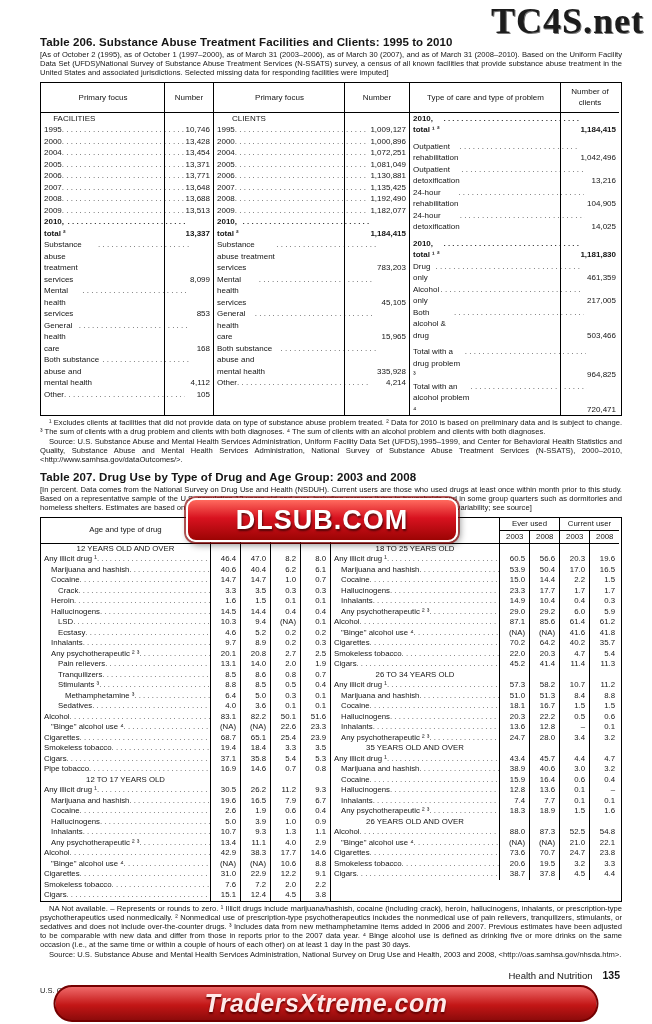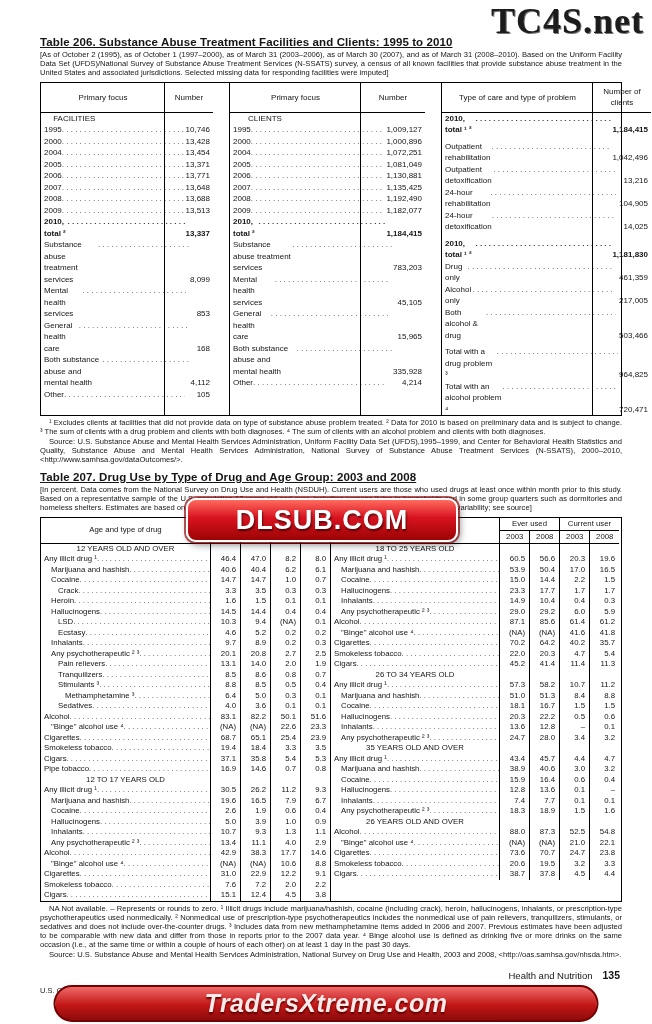--- a/index.html
+++ b/index.html
@@ -21,27 +21,27 @@
             text-shadow:1px 2px 2px rgba(0,0,0,.55); z-index:5; }
   .wm-bottom { position:absolute; bottom:2px; left:50%; transform:translateX(-50%);
             width:545px; height:37px; border-radius:19px;
             background:linear-gradient(#ef6a6a 0%, #c31616 55%, #8d0b0b 100%);
             border:2px solid #740000; color:#ffe9e9; font-size:25px; font-weight:bold;
             font-style:italic; letter-spacing:.5px;
             display:flex; align-items:center; justify-content:center;
             text-shadow:0 2px 2px #5c0000; z-index:5; }
 
   
-  .tbl-title { font-size:11.5px; font-weight:bold; margin-bottom:3px; letter-spacing:.1px;text-decoration:underline; }
+  .tbl-title { font-size:11.5px; font-weight:bold; margin-bottom:3px; letter-spacing:.1px; }
   .headnote  { font-size:7.6px; line-height:1.18; text-align:justify; margin-bottom:4px; }
   .fn  { font-size:7.6px; line-height:1.18; text-align:justify; text-indent:9px; margin-top:3px; }
   .src { font-size:7.6px; line-height:1.18; text-align:justify; text-indent:9px; margin-top:1px; }
 
   
-  .t206 { border:1px solid #000; display:flex; font-size:8px; line-height:11.5px; margin-top:2px;gap:16px; }
+  .t206 { border:1px solid #000; display:flex; font-size:8px; line-height:11.5px; margin-top:2px; }
   .t206 .grp  { position:relative; display:flex; flex-direction:column; }
   .t206 .grpA { width:172px; }
   .t206 .grpB { width:196px; border-left:1px solid #000; }
   .t206 .grpC { width:210px; border-left:1px solid #000; }
   .t206 .grpA::after, .t206 .grpB::after, .t206 .grpC::after {
         content:""; position:absolute; top:0; bottom:0; width:1px; background:#000; }
   .t206 .grpA::after { right:48px; } .t206 .grpB::after { right:64px; } .t206 .grpC::after { right:58px; }
   .t206 .ghead { display:flex; height:30px; border-bottom:1px solid #000; }
   .t206 .gh-lbl { flex:1; display:flex; align-items:center; justify-content:center; text-align:center; padding:1px 2px; }
   .t206 .gh-val { display:flex; align-items:center; justify-content:center; text-align:center; padding:1px 2px; }

